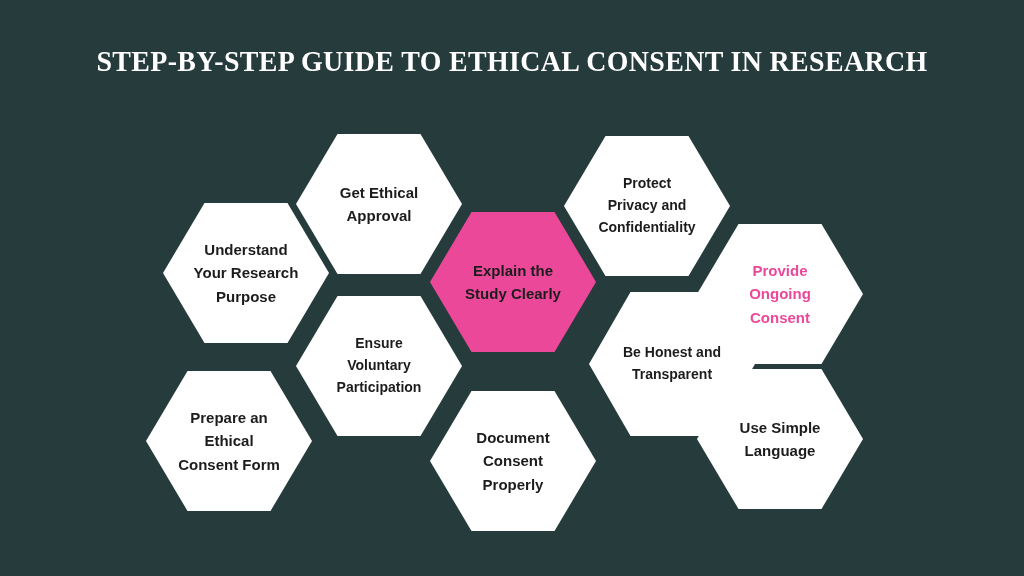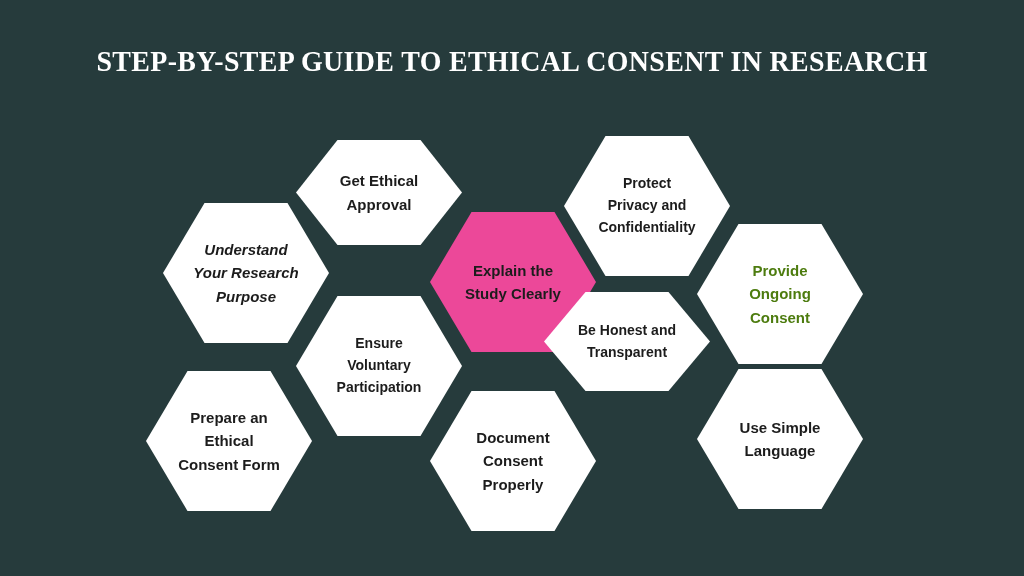--- a/index.html
+++ b/index.html
@@ -74,27 +74,27 @@
 </style>
 </head>
 <body style="background: rgb(38, 59, 60);">
 
 <div id="infographic" style="background: rgb(38, 59, 60);">
 
   <h1 id="title" style="color: rgb(255, 255, 255);">STEP-BY-STEP GUIDE TO ETHICAL CONSENT IN RESEARCH</h1>
 
   <div id="honeycomb">
 
-    <div class="hex" style="left: 163px; top: 203px; width: 166px; height: 140px; background: rgb(255, 255, 255); font-style: italic;">
+    <div class="hex" style="left: 163px; top: 203px; width: 166px; height: 140px; background: rgb(255, 255, 255);">
       <span class="hex-label" style="white-space: pre-line; color: rgb(28, 28, 28);">Understand
 Your Research
 Purpose</span>
     </div>
 
-    <div class="hex" style="left: 296px; top: 140px; width: 166px; height: 105px; background: rgb(255, 255, 255);">
+    <div class="hex" style="left: 296px; top: 134px; width: 166px; height: 140px; background: rgb(255, 255, 255);">
       <span class="hex-label" style="white-space: pre-line; color: rgb(28, 28, 28);">Get Ethical
 Approval</span>
     </div>
 
     <div class="hex" style="left: 146px; top: 371px; width: 166px; height: 140px; background: rgb(255, 255, 255);">
       <span class="hex-label" style="white-space: pre-line; color: rgb(28, 28, 28);">Prepare an
 Ethical
 Consent Form</span>
     </div>
 
@@ -114,27 +114,27 @@
 Consent
 Properly</span>
     </div>
 
     <div class="hex" style="left: 564px; top: 136px; width: 166px; height: 140px; background: rgb(255, 255, 255);">
       <span class="hex-label tight" style="white-space: pre-line; color: rgb(28, 28, 28);">Protect
 Privacy and
 Confidentiality</span>
     </div>
 
-    <div class="hex" style="left: 544px; top: 292px; width: 166px; height: 99px; background: rgb(255, 255, 255);">
+    <div class="hex" style="left: 589px; top: 292px; width: 166px; height: 144px; background: rgb(255, 255, 255);">
       <span class="hex-label tight" style="white-space: pre-line; color: rgb(28, 28, 28);">Be Honest and
 Transparent</span>
     </div>
 
     <div class="hex" style="left: 697px; top: 224px; width: 166px; height: 140px; background: rgb(255, 255, 255);">
-      <span class="hex-label" style="white-space: pre-line; color: #4d7c0f;">Provide
+      <span class="hex-label" style="white-space: pre-line; color: #ec4899;">Provide
 Ongoing
 Consent</span>
     </div>
 
     <div class="hex" style="left: 697px; top: 369px; width: 166px; height: 140px; background: rgb(255, 255, 255);">
       <span class="hex-label" style="white-space: pre-line; color: rgb(28, 28, 28);">Use Simple
 Language</span>
     </div>
 
   </div>

